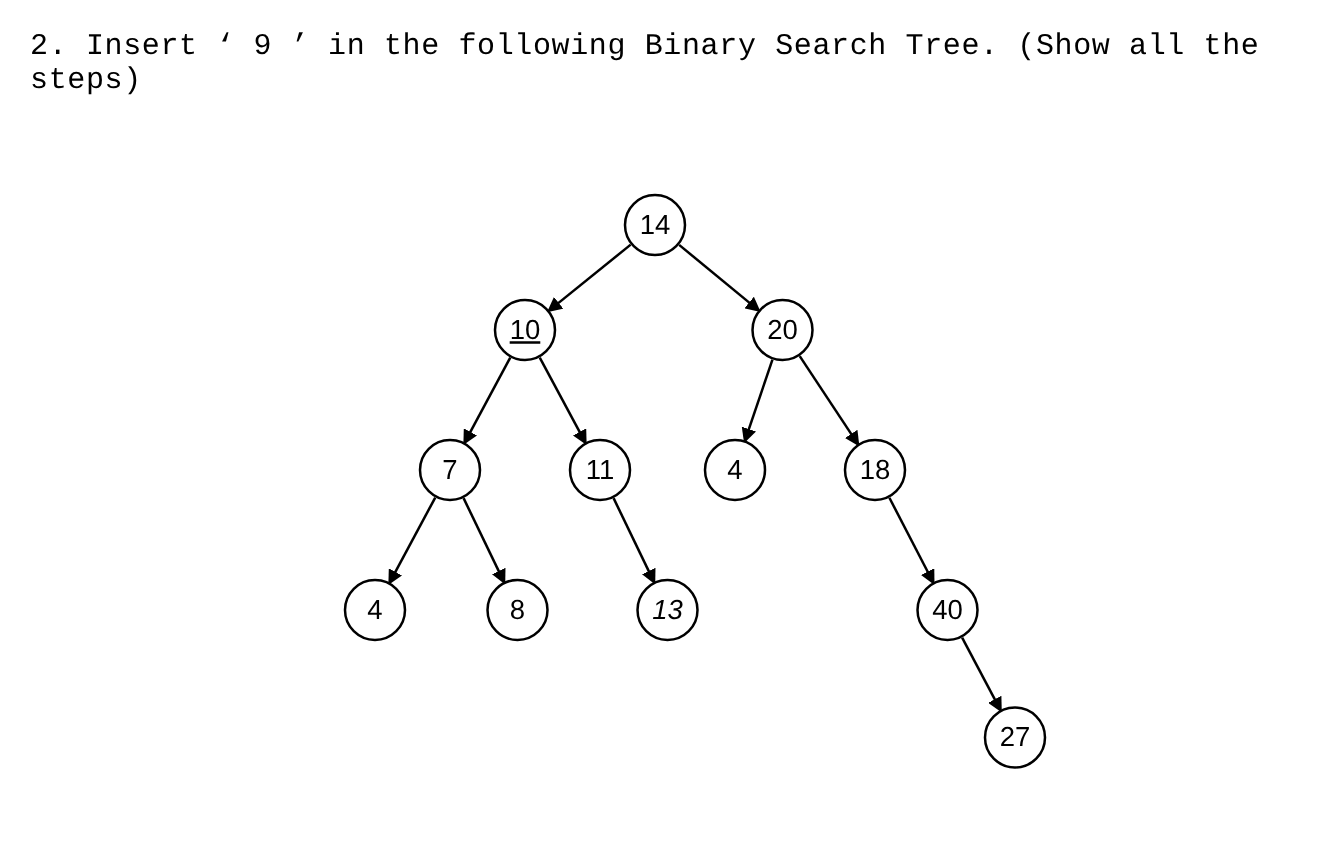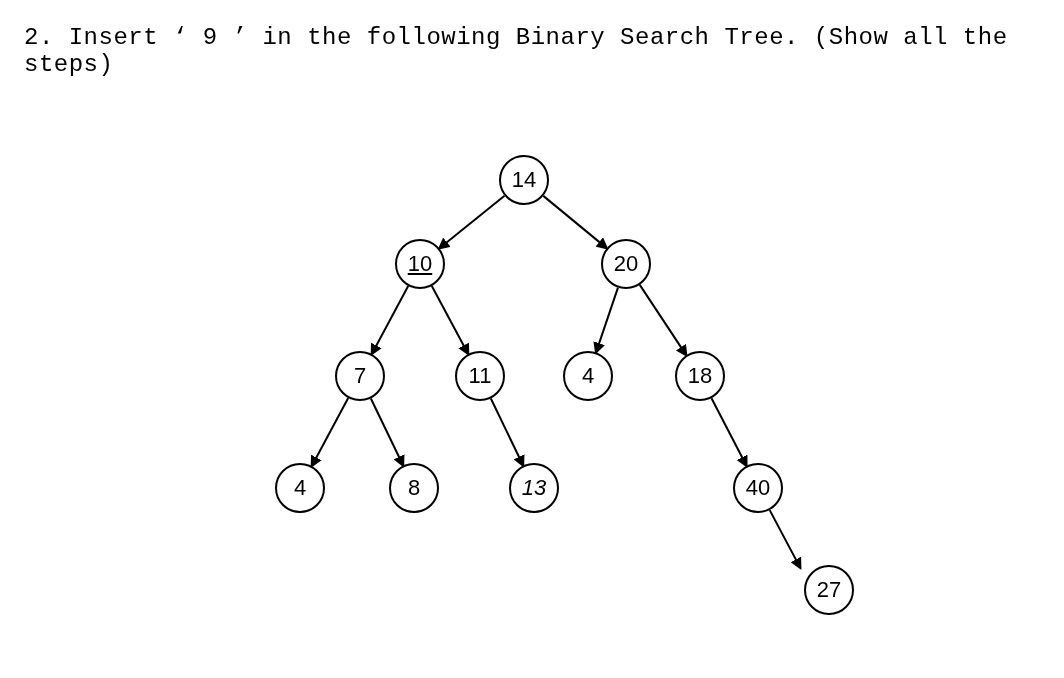--- a/index.html
+++ b/index.html
@@ -110,17 +110,17 @@
       </div>
       <div class="node" style="left: 394px; top: 488px;">
         <span>8</span>
       </div>
       <div class="node" style="left: 514px; top: 488px; font-style: italic;">
         <span>13</span>
       </div>
       <div class="node" style="left: 738px; top: 488px;">
         <span>40</span>
       </div>
-      <div class="node" style="left: 809px; top: 590px; text-align: center;">
+      <div class="node" style="left: 792px; top: 590px; text-align: center;">
         <span>27</span>
       </div>
     </div>
 </div>
 
 </body></html>

